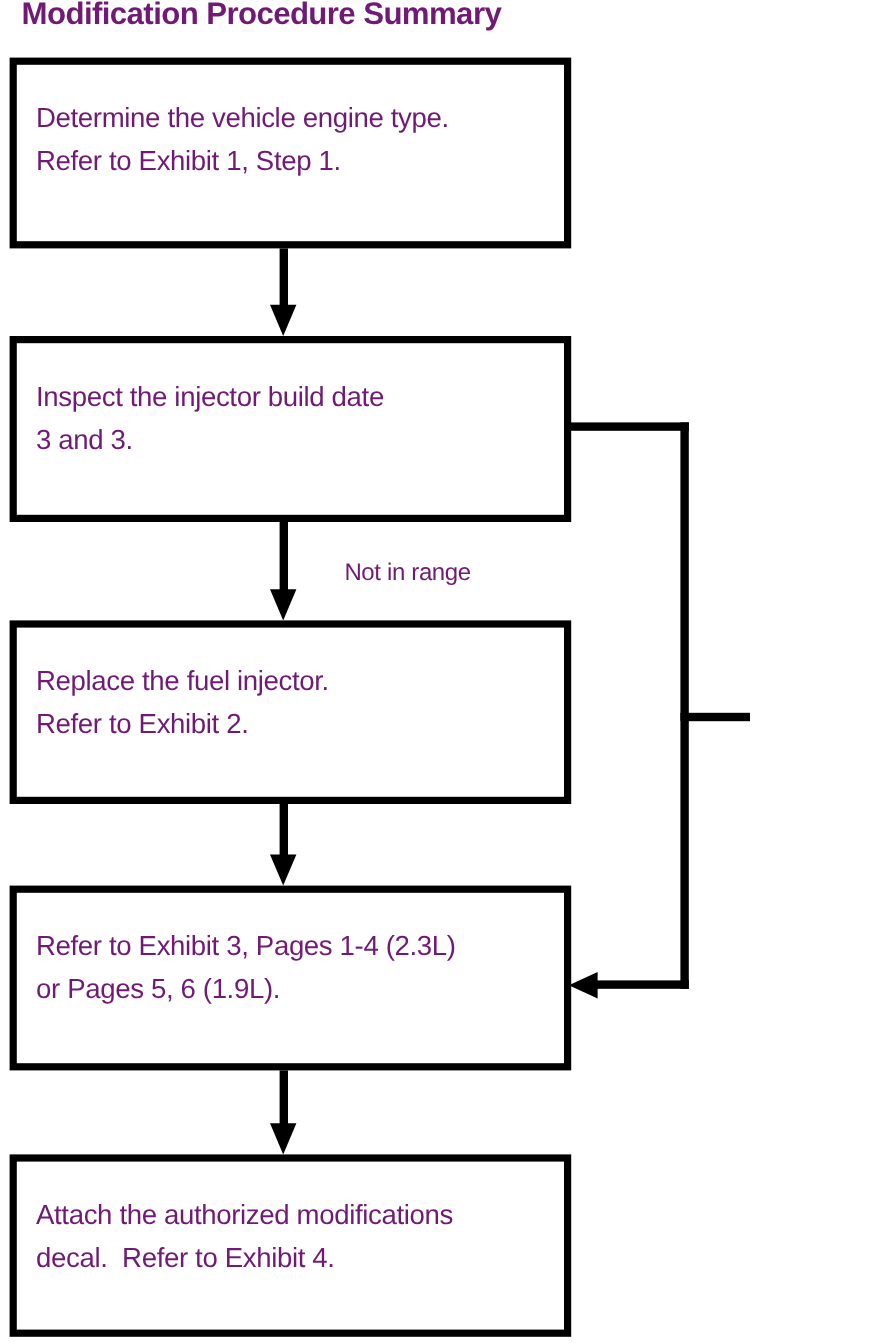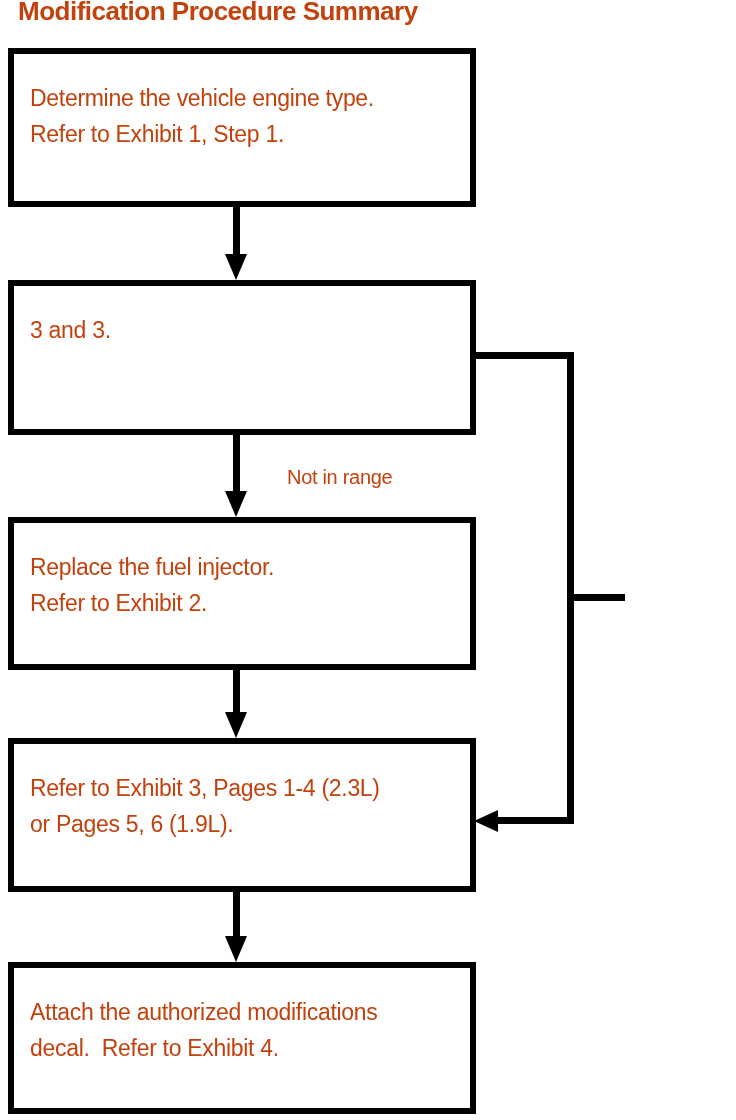--- a/index.html
+++ b/index.html
@@ -2,21 +2,21 @@
 <html><head>
 <meta charset="utf-8">
 <style>
   html, body { margin: 0; padding: 0; background: #ffffff; }
   .stage {
     position: relative;
     width: 662px;
     height: 1120px;
     background: #ffffff;
     font-family: "Liberation Sans", sans-serif;
-    color: #c2410c;
+    color: #701a75;
     overflow: hidden;
   }
   .chart-title {
     position: absolute;
     left: 18px;
     top: -4px;
     font-size: 26px;
     font-weight: bold;
     letter-spacing: -0.5px;
     white-space: pre;
@@ -73,20 +73,21 @@
 
   <div class="box" style="top:48px; height:159px;">
     <div class="tline">Determine the vehicle engine type.</div>
     <div class="tline">Refer to Exhibit 1, Step 1.</div>
   </div>
 
   <div class="shaft-v" style="top:207px; height:49px;"></div>
   <div class="head-down" style="top:254px;"></div>
 
   <div class="box" style="top:280px; height:155px;">
+    <div class="tline">Inspect the injector build date</div>
     <div class="tline">3 and 3.</div>
   </div>
 
   <div class="shaft-v" style="top:435px; height:58px;"></div>
   <div class="head-down" style="top:491px;"></div>
   <div class="edge-label" style="left:287px; top:459px;">Not in range</div>
 
   <div class="box" style="top:517px; height:153px;">
     <div class="tline">Replace the fuel injector.</div>
     <div class="tline">Refer to Exhibit 2.</div>

